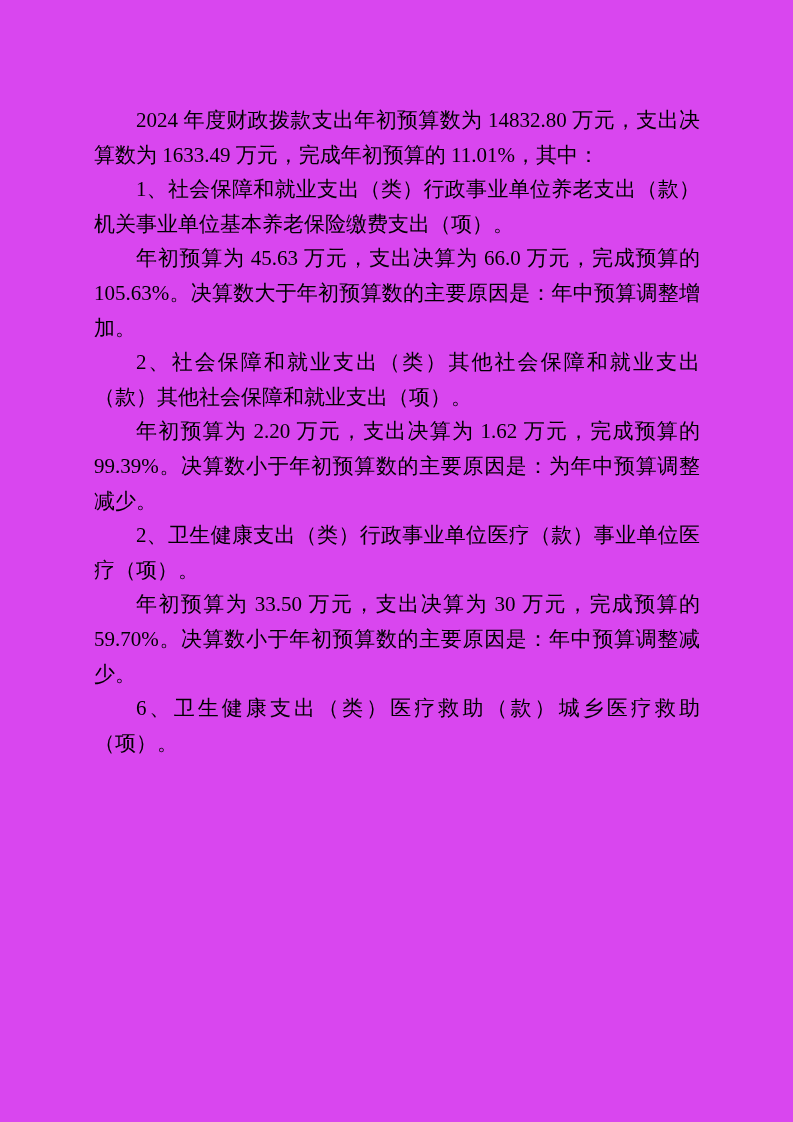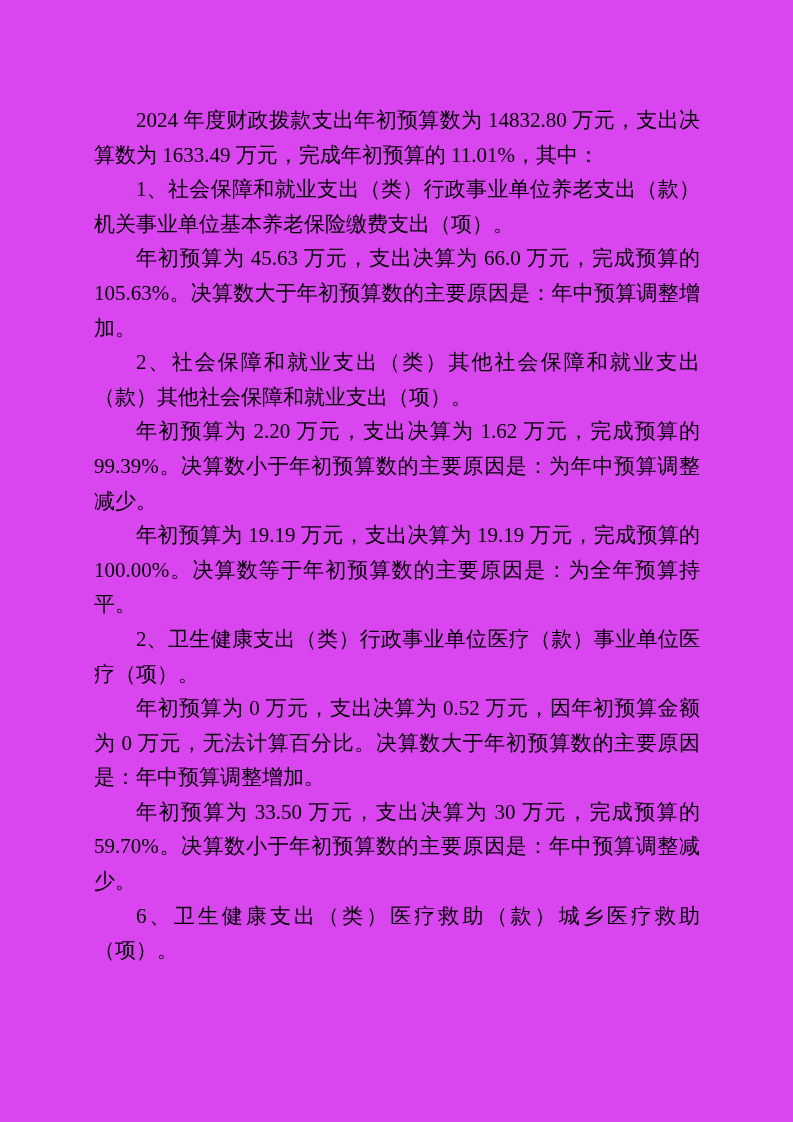--- a/index.html
+++ b/index.html
@@ -36,19 +36,17 @@
 </head>
 <body>
 
 <div class="page">
   <div class="doc-body">
     <p>2024 年度财政拨款支出年初预算数为 14832.80 万元，支出决算数为 1633.49 万元，完成年初预算的 11.01%，其中：</p>
     <p>1、社会保障和就业支出（类）行政事业单位养老支出（款）机关事业单位基本养老保险缴费支出（项）。</p>
     <p>年初预算为 45.63 万元，支出决算为 66.0 万元，完成预算的 105.63%。决算数大于年初预算数的主要原因是：年中预算调整增加。</p>
     <p>2、社会保障和就业支出（类）其他社会保障和就业支出（款）其他社会保障和就业支出（项）。</p>
     <p>年初预算为 2.20 万元，支出决算为 1.62 万元，完成预算的 99.39%。决算数小于年初预算数的主要原因是：为年中预算调整减少。</p>
-    <p>年初预算为 19.19 万元，支出决算为 19.19 万元，完成预算的 100.00%。决算数等于年初预算数的主要原因是：为全年预算持平。</p>
     <p>2、卫生健康支出（类）行政事业单位医疗（款）事业单位医疗（项）。</p>
-    <p>年初预算为 0 万元，支出决算为 0.52 万元，因年初预算金额为 0 万元，无法计算百分比。决算数大于年初预算数的主要原因是：年中预算调整增加。</p>
     <p>年初预算为 33.50 万元，支出决算为 30 万元，完成预算的 59.70%。决算数小于年初预算数的主要原因是：年中预算调整减少。</p>
     <p>6、卫生健康支出（类）医疗救助（款）城乡医疗救助（项）。</p>
   </div>
 </div>
 
 </body></html>

